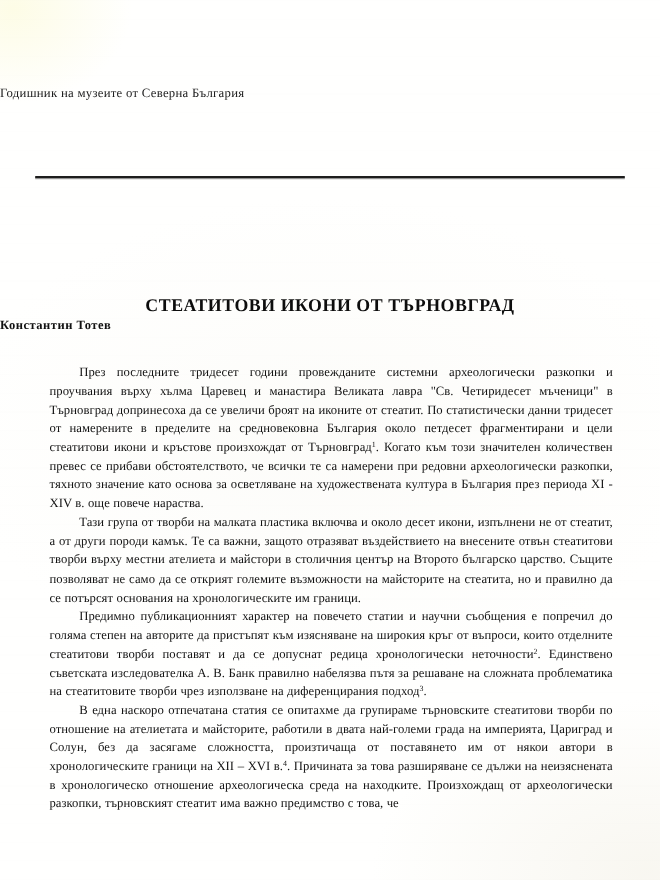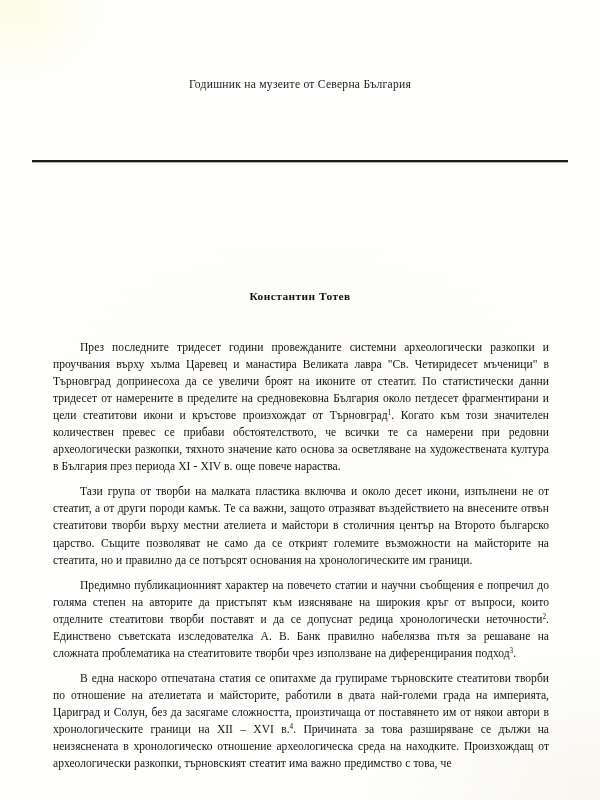--- a/index.html
+++ b/index.html
@@ -46,21 +46,20 @@
       );
     opacity: .5;
   }
 
   
   .masthead {
     position: absolute;
     left: 0;
     right: 0;
     top: 72px;
-    text-align: center;
   }
   .masthead .mh-line {
     font-size: 11.6px;
     letter-spacing: .25px;
     line-height: 25px;
     color: #1b1b1b;
     white-space: nowrap;
   }
   .masthead .mh-line.latin {
     font-size: 11.4px;
@@ -91,37 +90,37 @@
     font-weight: bold;
     letter-spacing: .5px;
     color: #0d0d0d;
     white-space: nowrap;
   }
   .byline {
     position: absolute;
     left: 0;
     right: 0;
     top: 290px;
-    text-align: center;
+    text-align: left;
     font-size: 11.4px;
     font-weight: bold;
     letter-spacing: .45px;
     color: #111111;
     white-space: nowrap;
   }
 
   
   .body-text {
     position: absolute;
     left: 45px;
     top: 331px;
     width: 512px;
   }
   .para {
-    margin: 8px;
+    margin: 0;
     text-indent: 27px;
     text-align: justify;
     text-align-last: left;
     font-size: 11.55px;
     line-height: 17.05px;
     letter-spacing: .02px;
     word-spacing: .2px;
     color: #121212;
     hyphens: none;
   }
@@ -135,20 +134,21 @@
 <body>
 
 <div class="page">
 
   <div class="masthead">
     <div class="mh-line">Годишник на музеите от Северна България</div>
   </div>
 
   <div class="rule"></div>
 
+  <h1 class="title">СТЕАТИТОВИ ИКОНИ ОТ ТЪРНОВГРАД</h1>
   <div class="byline">Константин Тотев</div>
 
   <div class="body-text">
     <p class="para">През последните тридесет години провежданите системни археологически разкопки и проучвания върху хълма Царевец и манастира Великата лавра "Св. Четиридесет мъченици" в Търновград допринесоха да се увеличи броят на иконите от стеатит. По статистически данни тридесет от намерените в пределите на средновековна България около петдесет фрагментирани и цели стеатитови икони и кръстове произхождат от Търновград<sup>1</sup>. Когато към този значителен количествен превес се прибави обстоятелството, че всички те са намерени при редовни археологически разкопки, тяхното значение като основа за осветляване на художествената култура в България през периода XI - XIV в. още повече нараства.</p>
     <p class="para">Тази група от творби на малката пластика включва и около десет икони, изпълнени не от стеатит, а от други породи камък. Те са важни, защото отразяват въздействието на внесените отвън стеатитови творби върху местни ателиета и майстори в столичния център на Второто българско царство. Същите позволяват не само да се открият големите възможности на майсторите на стеатита, но и правилно да се потърсят основания на хронологическите им граници.</p>
     <p class="para">Предимно публикационният характер на повечето статии и научни съобщения е попречил до голяма степен на авторите да пристъпят към изясняване на широкия кръг от въпроси, които отделните стеатитови творби поставят и да се допуснат редица хронологически неточности<sup>2</sup>. Единствено съветската изследователка А. В. Банк правилно набелязва пътя за решаване на сложната проблематика на стеатитовите творби чрез използване на диференцирания подход<sup>3</sup>.</p>
     <p class="para">В една наскоро отпечатана статия се опитахме да групираме търновските стеатитови творби по отношение на ателиетата и майсторите, работили в двата най-големи града на империята, Цариград и Солун, без да засягаме сложността, произтичаща от поставянето им от някои автори в хронологическите граници на XII – XVI в.<sup>4</sup>. Причината за това разширяване се дължи на неизяснената в хронологическо отношение археологическа среда на находките. Произхождащ от археологически разкопки, търновският стеатит има важно предимство с това, че</p>
   </div>
 
 </div>

